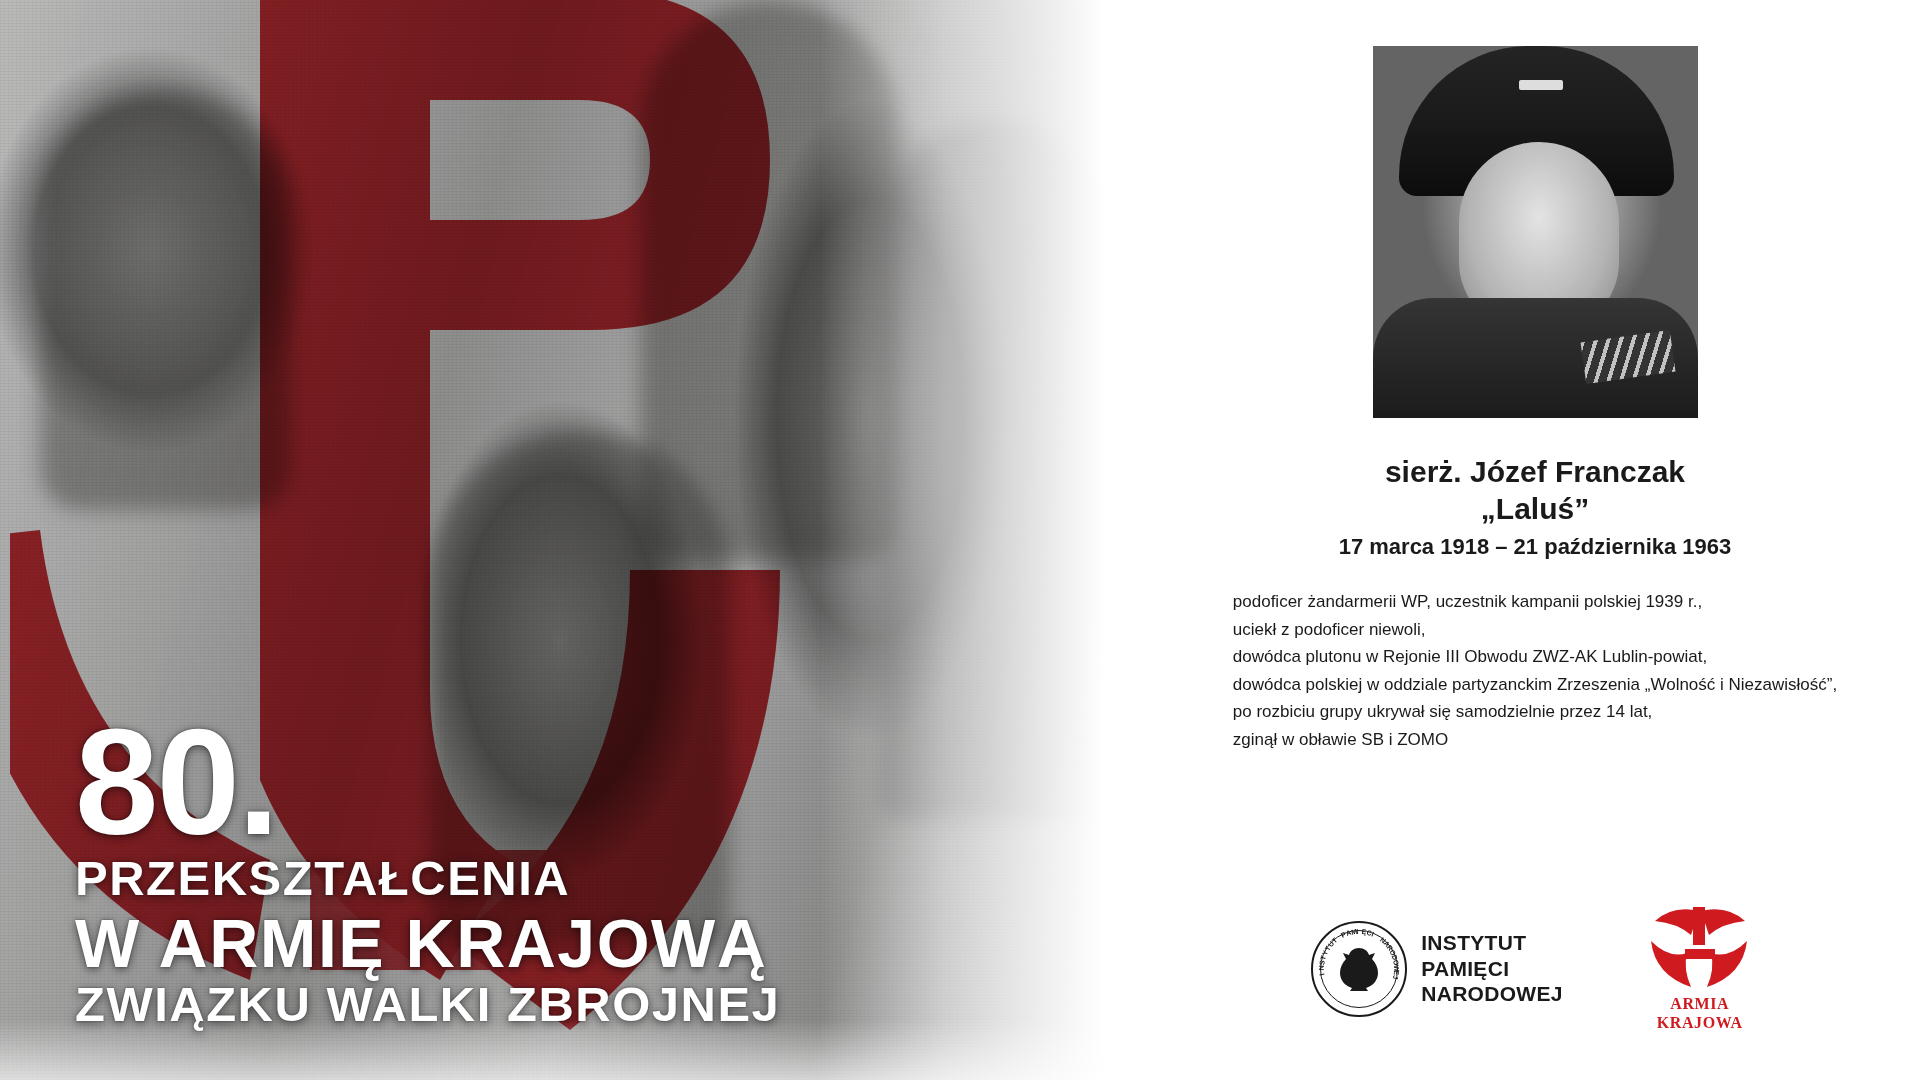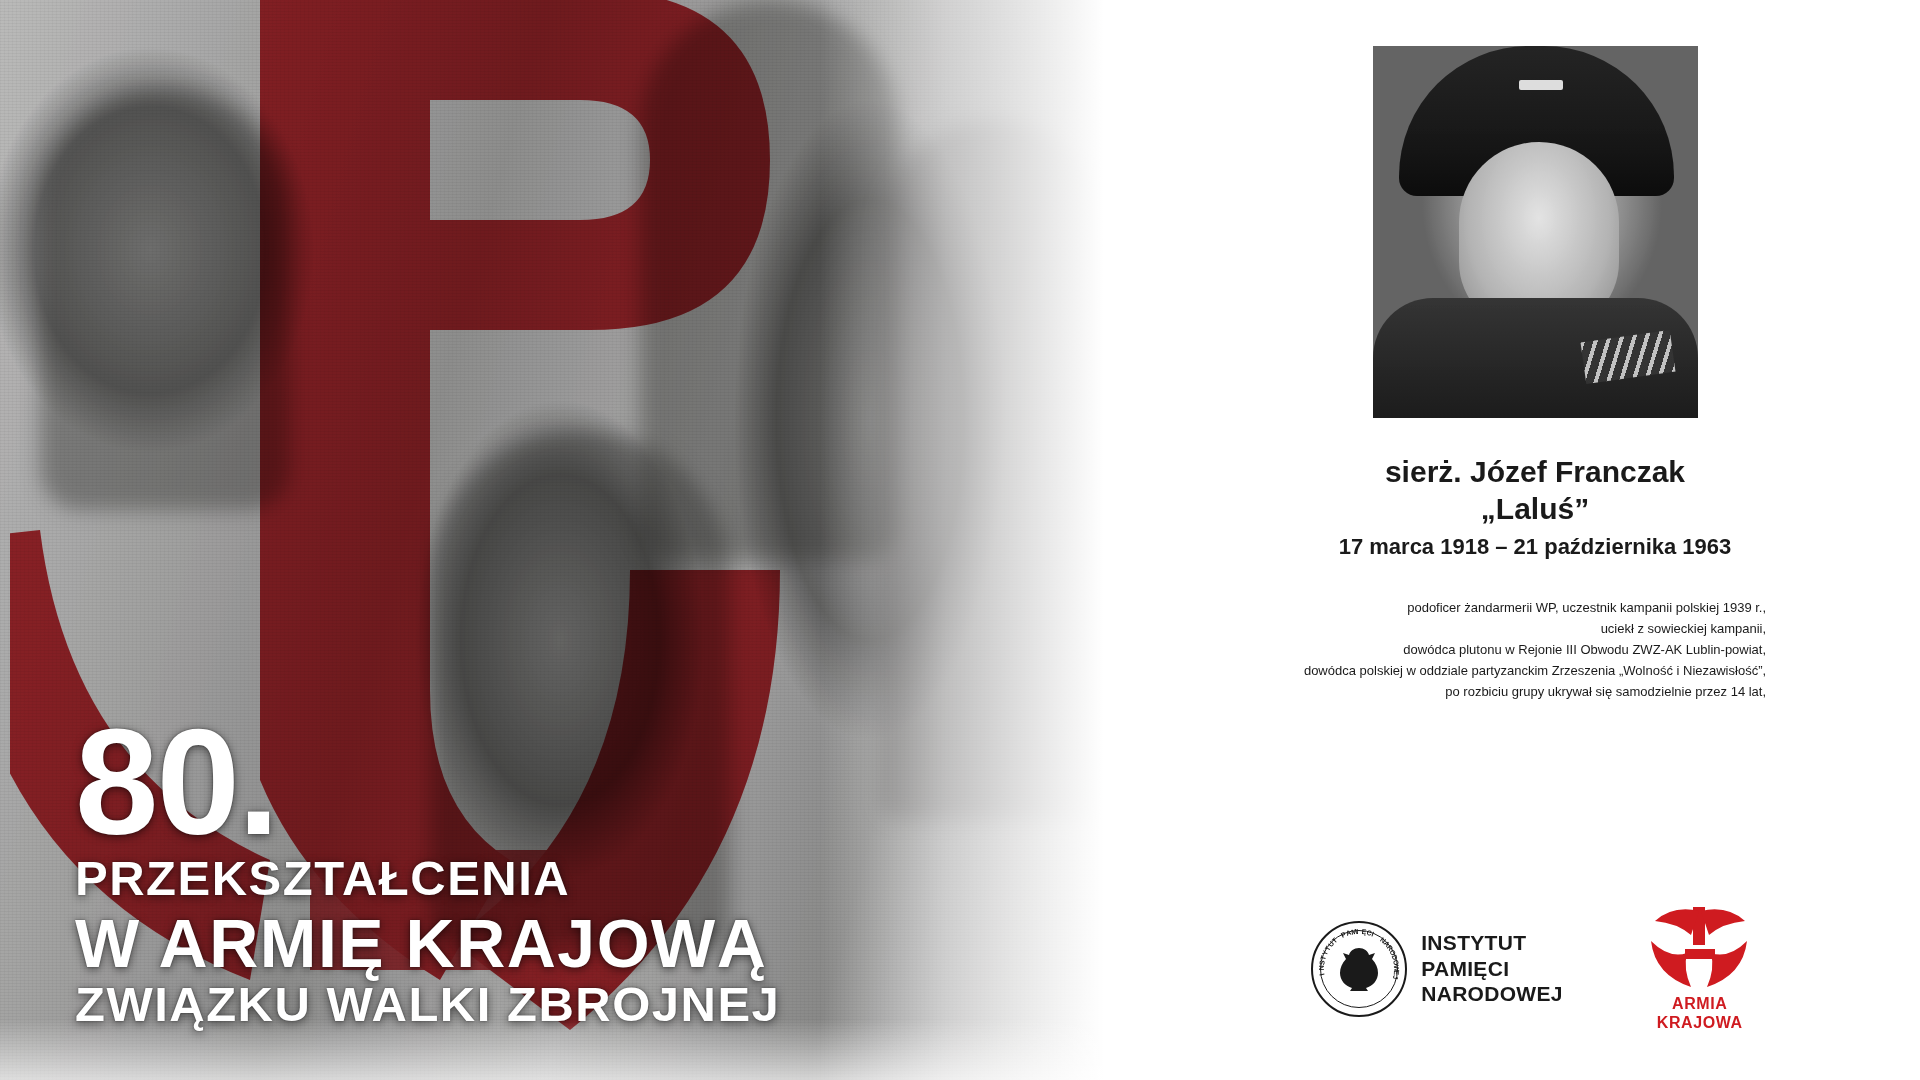--- a/index.html
+++ b/index.html
@@ -146,24 +146,24 @@
   .p-name {
     font-size: 30px; font-weight: 700; color: #1a1a1a; line-height: 1.22;
   }
   .p-nick {
     font-size: 30px; font-weight: 700; color: #1a1a1a; line-height: 1.22;
   }
   .p-dates {
     font-size: 22px; font-weight: 700; color: #1a1a1a; margin-top: 7px;
   }
   .bio {
-    margin-top: 37px;
-    text-align: right;
+    margin-top: 28px;
+    text-align: left;
     color: #1a1a1a;
-    font-size: 13px;
+    font-size: 17px;
     line-height: 1.62;
     max-width: 690px;
   }
 
   
   .logos {
     position: absolute;
     bottom: 48px;
     left: 0; right: 0;
     display: flex;
@@ -190,21 +190,21 @@
     position: absolute; left: 50%; top: 50%;
     transform-origin: 0 0;
     white-space: nowrap;
     font-weight: 700;
     letter-spacing: .4px;
   }
   .ipn-words {
     font-size: 21px; font-weight: 700; color: #1a1a1a; line-height: 1.22;
     letter-spacing: .3px;
   }
-  .ak-logo { display: flex; flex-direction: column; align-items: center; gap: 4px; }
+  .ak-logo { display: flex; flex-direction: column; align-items: center; gap: 4px; font-family: Liberation Serif, serif; }
   .ak-mark { width: 118px; height: 86px; }
   .ak-words {
     font-size: 16px; font-weight: 700; color: #cf1b20; line-height: 1.15; text-align: center;
     letter-spacing: .6px;
   }
 </style>
 </head>
 <body>
 
 <div class="poster">
@@ -257,24 +257,25 @@
     </div>
 
     <div class="name-block">
       <div class="p-name">sierż. Józef Franczak</div>
       <div class="p-nick">„Laluś”</div>
       <div class="p-dates">17 marca 1918 – 21 października 1963</div>
     </div>
 
     <div class="bio">
       <div>podoficer żandarmerii WP, uczestnik kampanii polskiej 1939 r.,</div>
-      <div>uciekł z sowieckiej kampanii,</div>
+      <div>uciekł z podoficer niewoli,</div>
       <div>dowódca plutonu w Rejonie III Obwodu ZWZ-AK Lublin-powiat,</div>
       <div>dowódca polskiej w oddziale partyzanckim Zrzeszenia „Wolność i Niezawisłość”,</div>
       <div>po rozbiciu grupy ukrywał się samodzielnie przez 14 lat,</div>
+      <div>zginął w obławie SB i ZOMO</div>
     </div>
 
     <div class="logos">
 
       <div class="ipn-logo">
         <div class="ipn-seal">
           <svg viewBox="0 0 44 48" xmlns="http://www.w3.org/2000/svg" aria-hidden="true">
             <g fill="#1a1a1a">
               <path d="M22 3 c5 0 9 3 10 7 l6 -2 -3 6 c4 4 6 9 6 14 c0 7 -5 13 -12 15 l2 3 h-18 l2 -3 C8 41 3 35 3 28 c0 -5 2 -10 6 -14 L6 8 l6 2 c1 -4 5 -7 10 -7 z"></path>
             </g>

